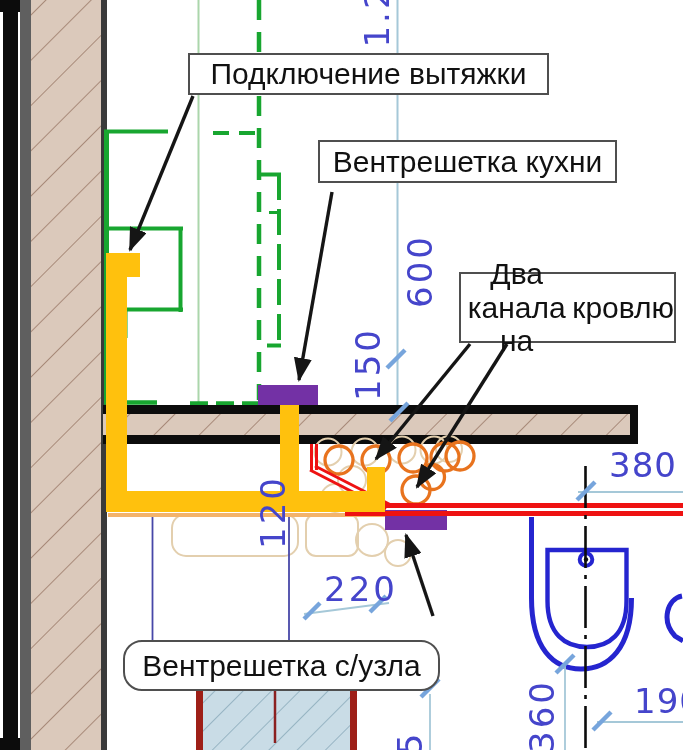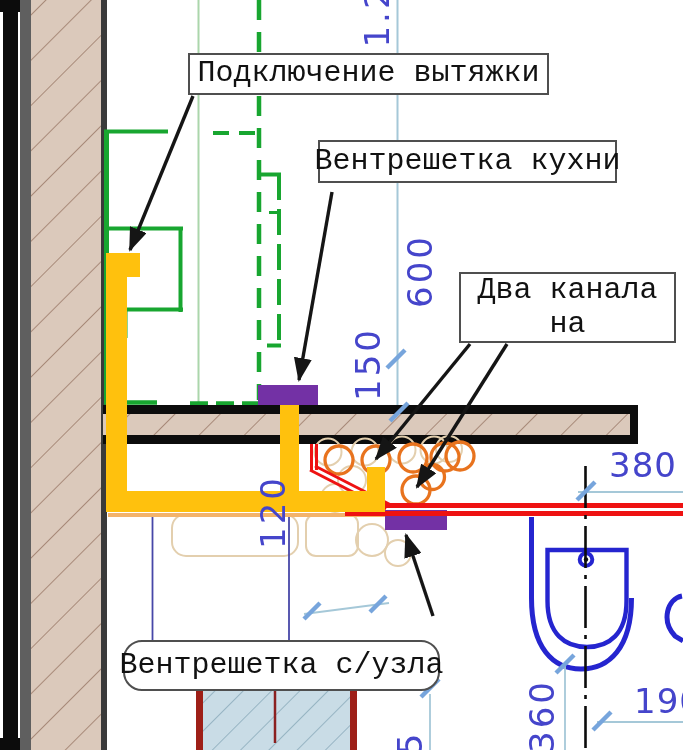--- a/index.html
+++ b/index.html
@@ -4,21 +4,21 @@
 <style>
   html,body{margin:0;padding:0;background:#ffffff;}
   #stage{
     position:relative;width:683px;height:750px;overflow:hidden;
     background:#ffffff;font-family:"DejaVu Sans",sans-serif;
   }
   #stage svg{position:absolute;left:0;top:0;}
   .callout{
     position:absolute;background:#ffffff;border:2px solid #4f4f4f;
     display:flex;align-items:center;justify-content:center;
-    font-family:Liberation Mono, monospace;
+    font-family:Liberation Sans, sans-serif;
     font-size:30px;color:#111;text-align:center;line-height:1.12;
     box-sizing:border-box;white-space:nowrap;
   }
   .callout.twoline{white-space:normal;flex-direction:row;}
   .dim{
     position:absolute;color:#4545cb;font-family:"DejaVu Sans",sans-serif;
     font-size:34px;letter-spacing:3px;text-align:center;white-space:nowrap;
   }
   .dim.vert{width:100px;height:38px;line-height:38px;transform:rotate(-90deg);}
   .dim.horiz{height:38px;line-height:38px;}
@@ -173,26 +173,28 @@
     <path d="M433 616 L406 535" marker-end="url(#arrHead)"></path>
   </g>
 </svg>
 
 <div class="callout" style="left:188px;top:53px;width:361px;height:42px;">Подключение вытяжки</div>
 
 <div class="callout" style="left:318px;top:140px;width:299px;height:43px;">Вентрешетка кухни</div>
 
 <div class="callout twoline" style="left:459px;top:272px;width:217px;height:71px;">
   <span>Два канала на</span>
+  <span>кровлю</span>
 </div>
 
 <div class="callout" style="left:123px;top:640px;width:317px;height:51px;border-radius:19px;">Вентрешетка с/узла</div>
 
 <div class="dim vert" style="left:327px;top:-3px;">1.2</div>
 <div class="dim vert" style="left:370px;top:252px;">600</div>
 <div class="dim vert" style="left:318px;top:345px;">150</div>
 <div class="dim vert" style="left:223px;top:493px;">120</div>
+<div class="dim horiz" style="left:324px;top:570px;width:68px;">220</div>
 <div class="dim horiz clip" style="left:609px;top:446px;width:100px;">380</div>
 <div class="dim horiz clip" style="left:634px;top:682px;width:100px;">190</div>
 <div class="dim vert" style="left:492px;top:697px;">360</div>
 <div class="dim vert" style="left:360px;top:724px;">5</div>
 
 </div>
 
 </body></html>

